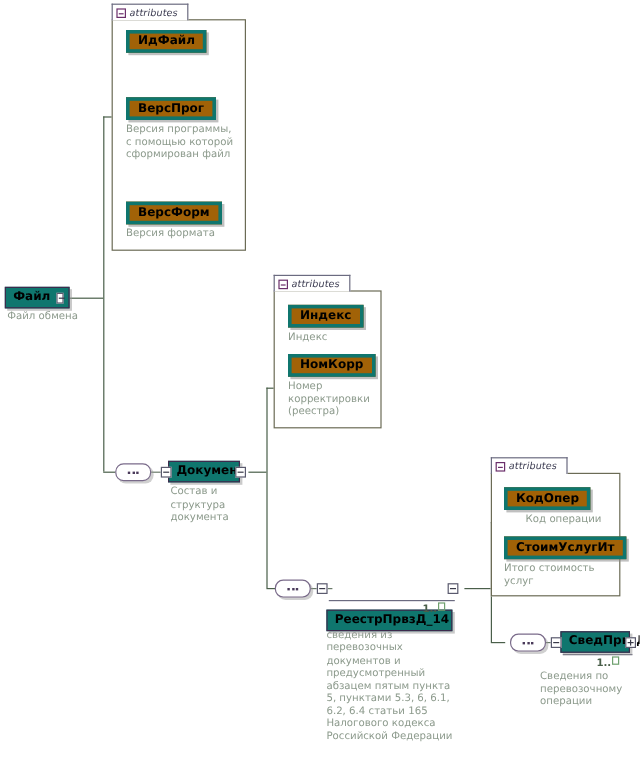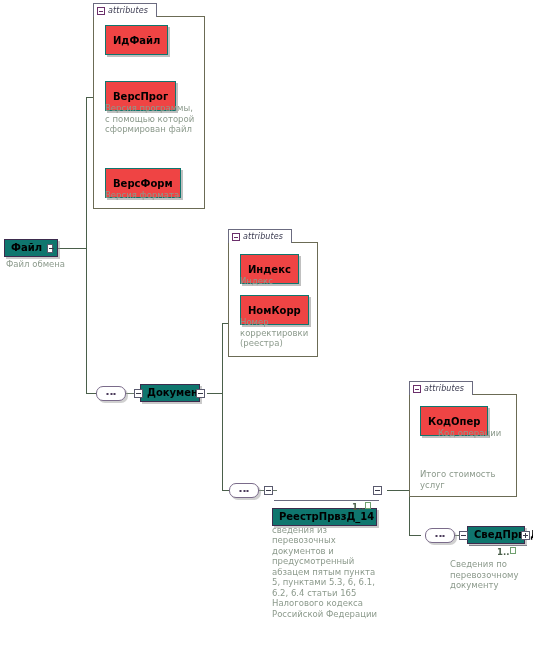--- a/index.html
+++ b/index.html
@@ -75,23 +75,23 @@
     box-sizing: border-box;
     border: 1px solid #6b6b55;
     background: #ffffff;
     z-index: 2;
   }
 
   
   .attr-box {
     position: absolute;
     box-sizing: border-box;
-    border: 1px solid #0f766e;
-    background: #ef4444;
-    height: 30px;
+    border: 3px solid #0f766e;
+    background: #a16207;
+    height: 19px;
     display: flex;
     align-items: center;
     justify-content: center;
     padding: 0 7px;
     font-weight: bold;
     font-size: 10px;
     color: #000000;
     box-shadow: 2px 2px 0 rgba(140,140,140,0.55);
     white-space: nowrap;
     z-index: 4;
@@ -301,33 +301,37 @@
       </span>
   </div>
   <div class="seq-line" style="left:126px; top:393px; width:8px;"></div>
   <div class="edge-toggle" style="left:134px; top:389px;"></div>
   <div class="seq-line" style="left:143px; top:393px; width:4px;"></div>
 
   <div class="elem plain" style="left:140px; top:384px; width:60px;">
     <span class="elabel">Документ</span>
   </div>
   <div class="edge-toggle" style="left:196px; top:389px;"></div>
+  <div class="desc" style="left:142px; top:405px; width:72px;">Состав и структура документа</div>
 
   <div class="attrs-panel" style="left:409px; top:381px; width:108px; height:116px;">
     <div class="attrs-body" style="left:0; top:13px; width:108px; height:103px;"></div>
     <div class="attrs-tab" style="left:0; top:0; width:64px;">
       <span class="pmbox"></span>
       <span class="tabtext">attributes</span>
     </div>
 
     <div class="attr-box" style="left:11px; top:25px;">
       <span>КодОпер</span>
     </div>
     <div class="desc" style="left:29px; top:47px; width:92px;">Код операции</div>
 
+    <div class="attr-box" style="left:11px; top:66px;">
+      <span>СтоимУслугИт</span>
+    </div>
     <div class="desc" style="left:11px; top:88px; width:92px;">Итого стоимость услуг</div>
   </div>
 
   <div class="seq" style="left:229px; top:483px;">
     <span class="dots">
         <i></i>
         <i></i>
         <i></i>
       </span>
   </div>
@@ -357,15 +361,15 @@
   <div class="seq-line" style="left:468px; top:535px; width:4px;"></div>
 
   <div class="elem plain" style="left:467px; top:526px; width:58px;">
     <span class="elabel">СведПрвзД</span>
   </div>
   <div class="multi-under" style="left:469px; top:545px; width:58px;"></div>
   <div class="edge-toggle plus" style="left:521px; top:531px;"></div>
   <div class="card" style="left:497px; top:547px;">
     <span>1..</span><span class="inf"></span>
   </div>
-  <div class="desc" style="left:450px; top:559px; width:80px;">Сведения по перевозочному документу</div>
+  <div class="desc" style="left:450px; top:559px; width:80px;">Сведения по перевозочному операции</div>
 
 </div>
 
 </body></html>

